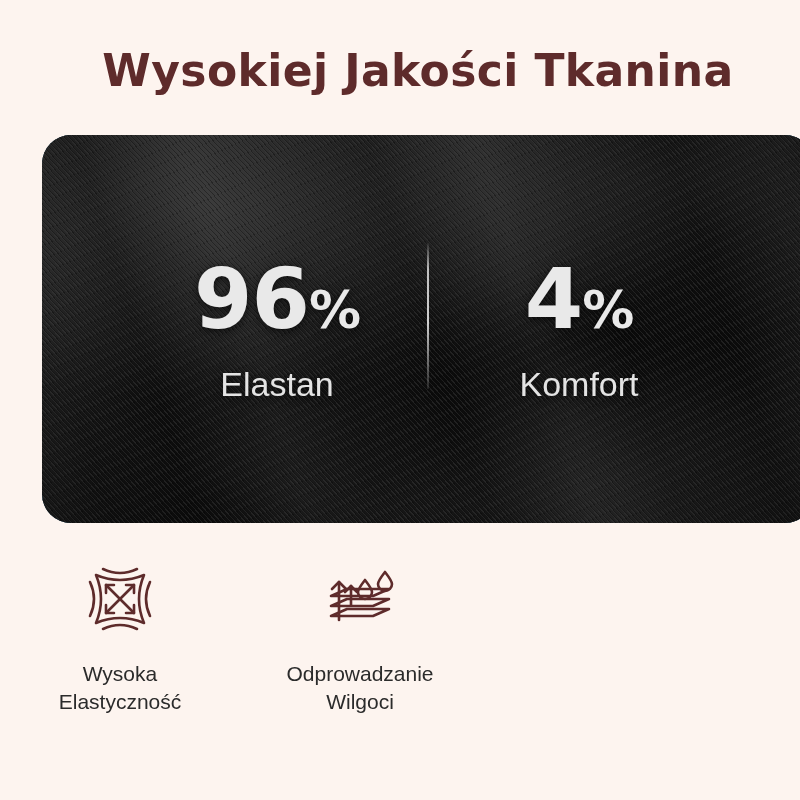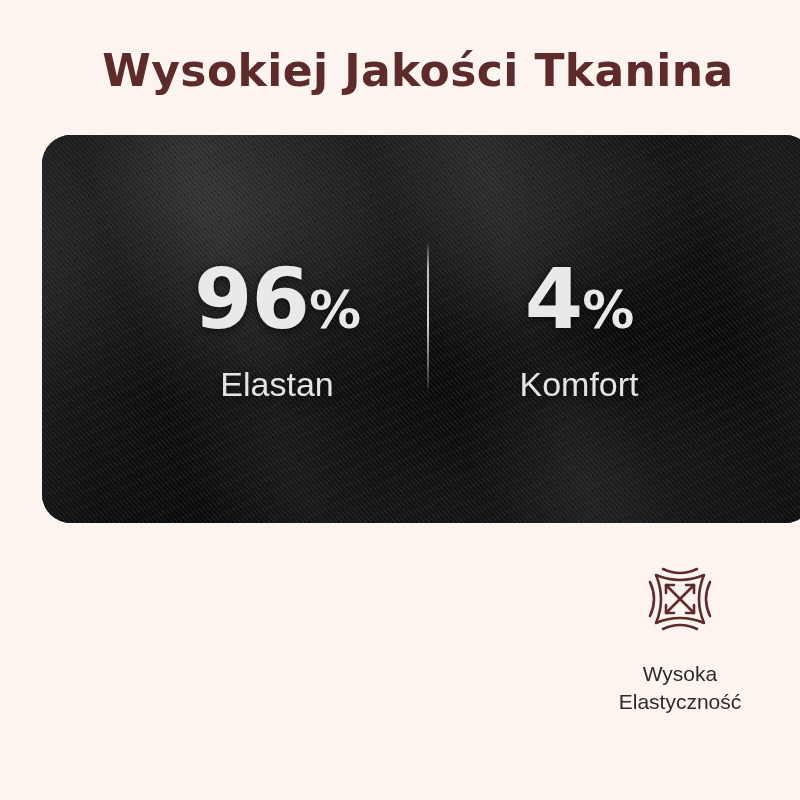--- a/index.html
+++ b/index.html
@@ -171,21 +171,21 @@
     border-radius: 2px;
   }
 
   
   .features {
     position: absolute;
     left: 0;
     top: 560px;
     width: 800px;
     display: flex;
-    justify-content: flex-end;
+    justify-content: flex-start;
     align-items: flex-start;
   }
   .feature {
     width: 240px;
     display: flex;
     flex-direction: column;
     align-items: center;
   }
   .feature-icon {
     width: 78px;
@@ -255,17 +255,41 @@
           <path d="M25 33 L25 25 L33 25"></path>
           <path d="M53 45 L53 53 L45 53"></path>
           <path d="M45 25 L53 25 L53 33"></path>
           <path d="M33 53 L25 53 L25 45"></path>
         </svg>
       </span>
       <div class="feature-caption">Wysoka
 Elastyczność</div>
     </div>
 
+    <div class="feature">
+      <span class="feature-icon-wrap">
+        <svg class="feature-icon" viewBox="0 0 78 78" fill="none" stroke="#5e2b2b" stroke-width="2.6" stroke-linecap="round" stroke-linejoin="round">
+
+          <path d="M10 56 L26 49 L68 49 L52 56 Z"></path>
+
+          <path d="M10 46 L26 39 L68 39 L52 46 Z"></path>
+
+          <path d="M10 36 L26 29 L68 29 L52 36 Z"></path>
+
+          <path d="M18 60 L18 22"></path>
+          <path d="M11 29 L18 22 L25 29"></path>
+
+          <path d="M30 45 L30 26"></path>
+          <path d="M24 32 L30 26 L36 32"></path>
+
+          <path d="M44 20 Q51 29 51 32 A7 7 0 0 1 37 32 Q37 29 44 20 Z"></path>
+
+          <path d="M64 12 Q71 21 71 24 A7 7 0 0 1 57 24 Q57 21 64 12 Z"></path>
+        </svg>
+      </span>
+      <div class="feature-caption">Odprowadzanie
+Wilgoci</div>
+    </div>
 
 
   </div>
 
 </div>
 
 </body></html>

